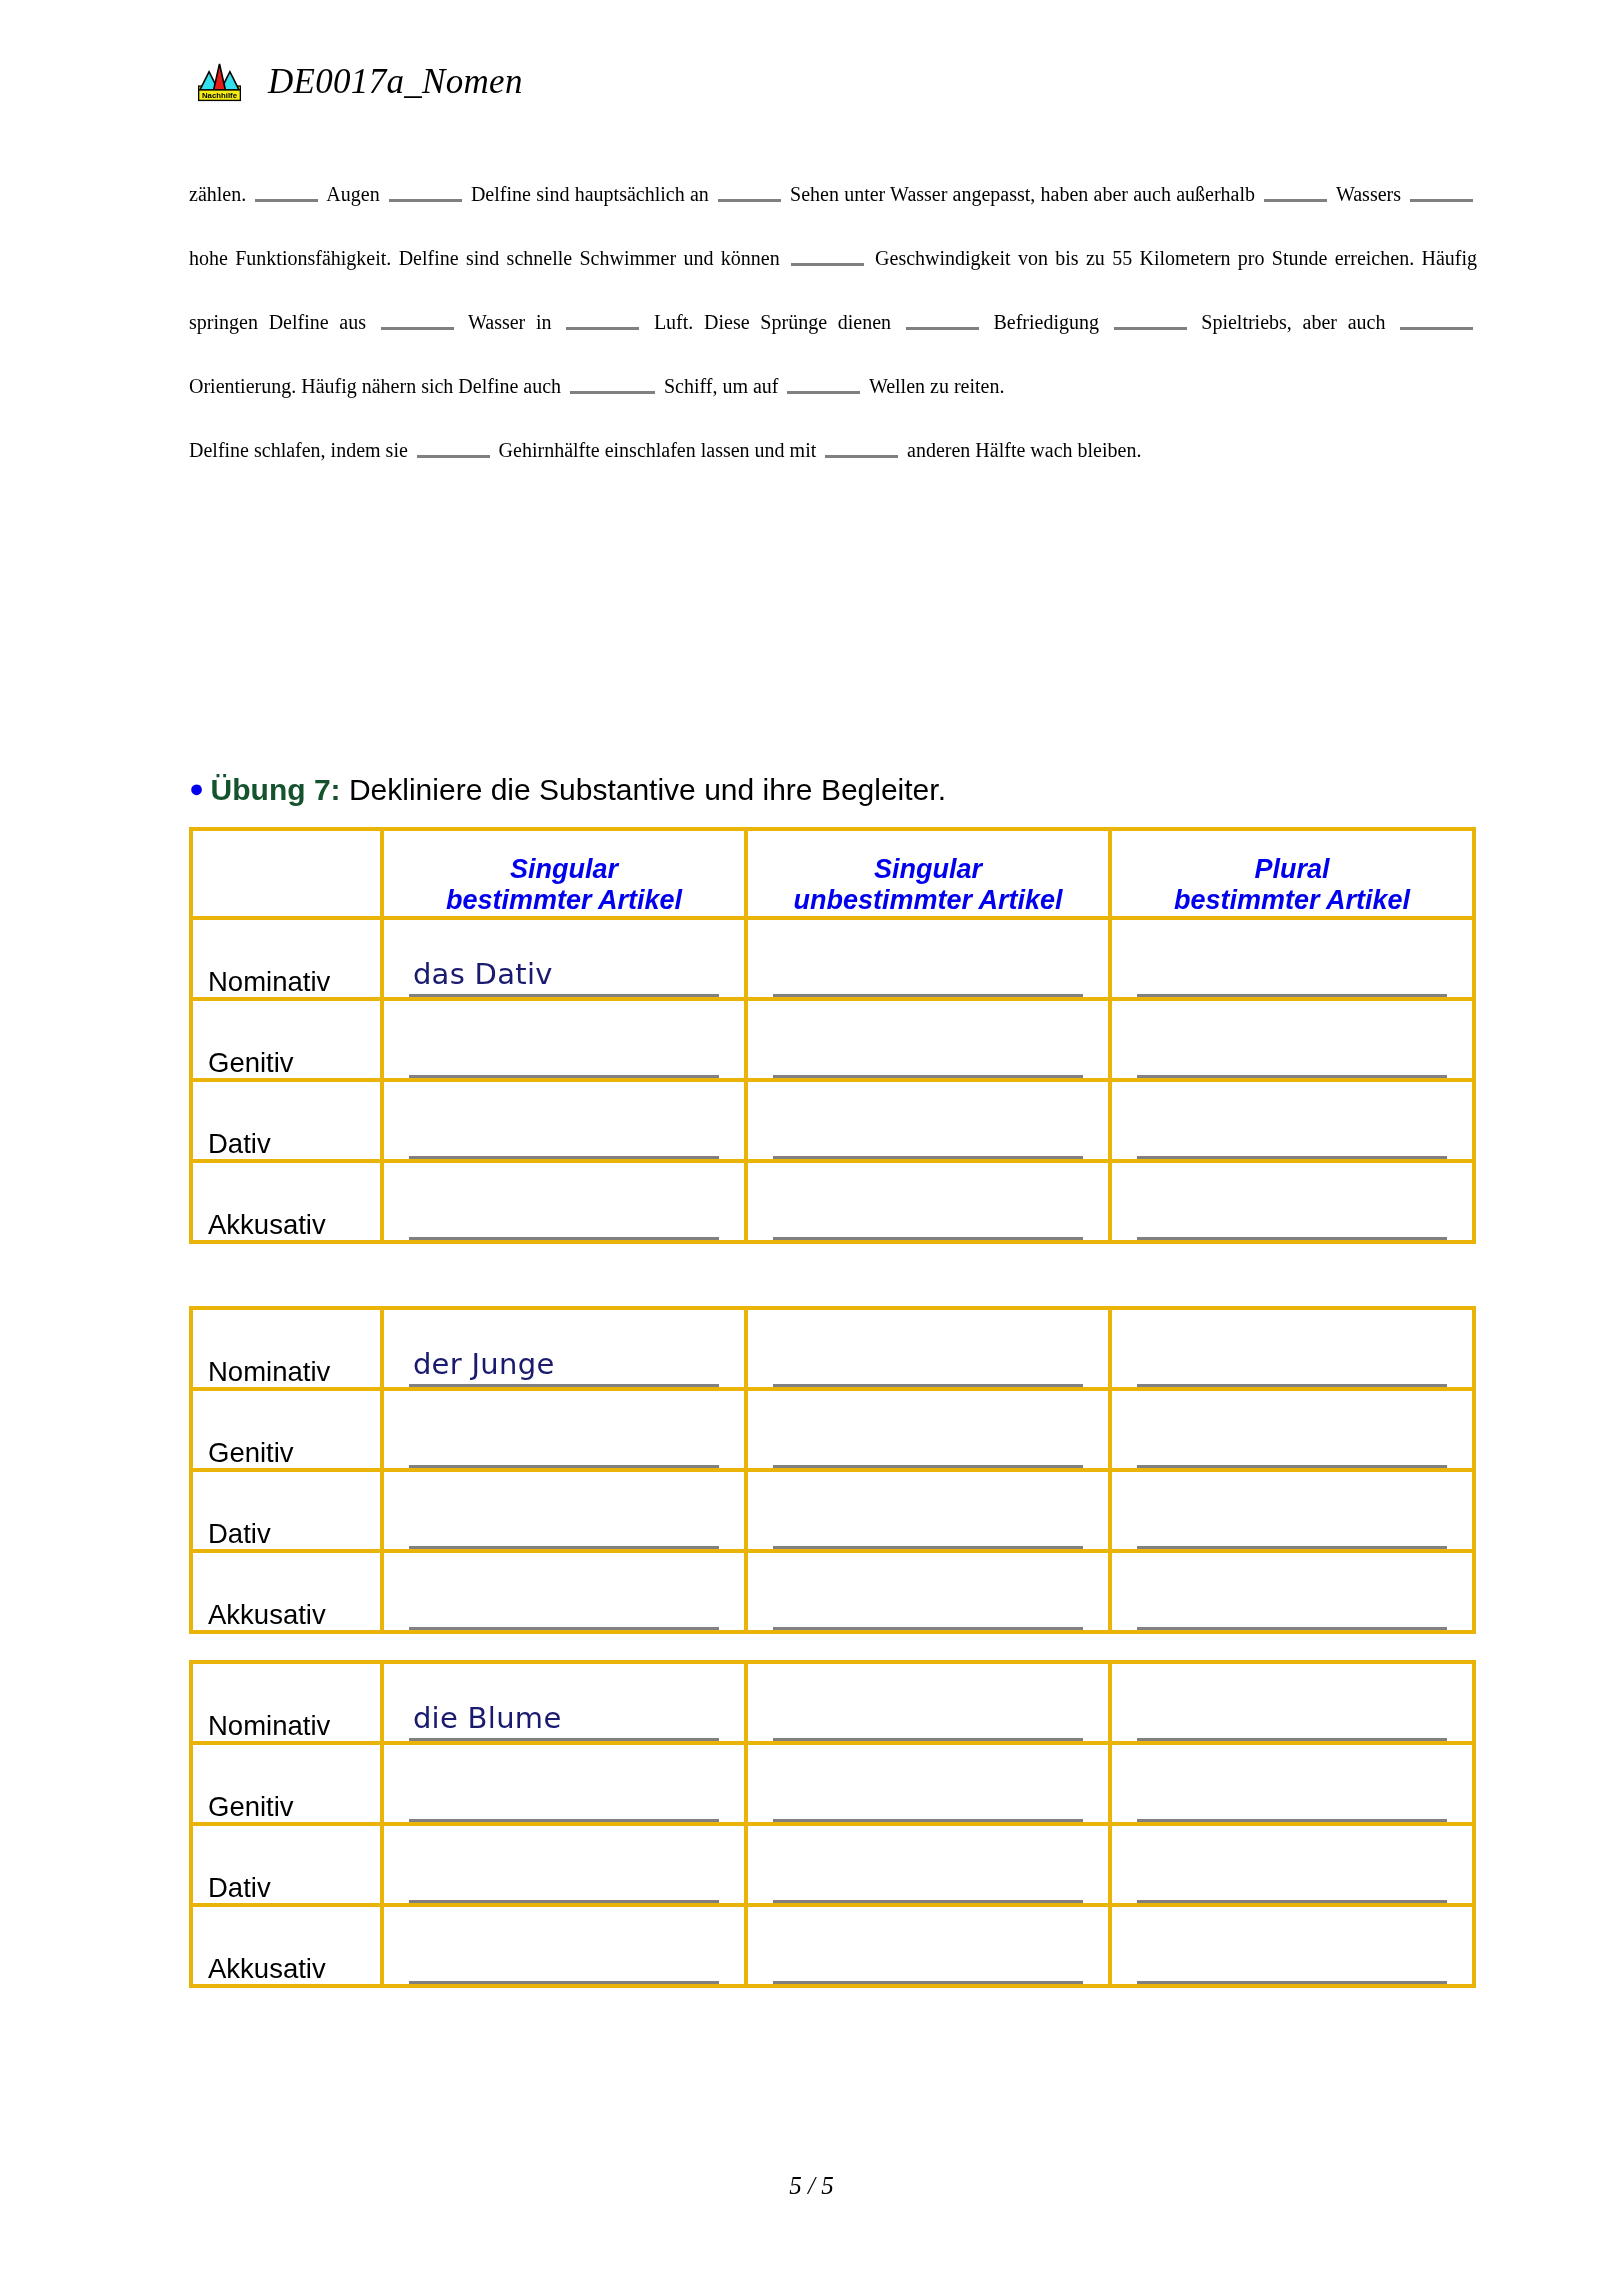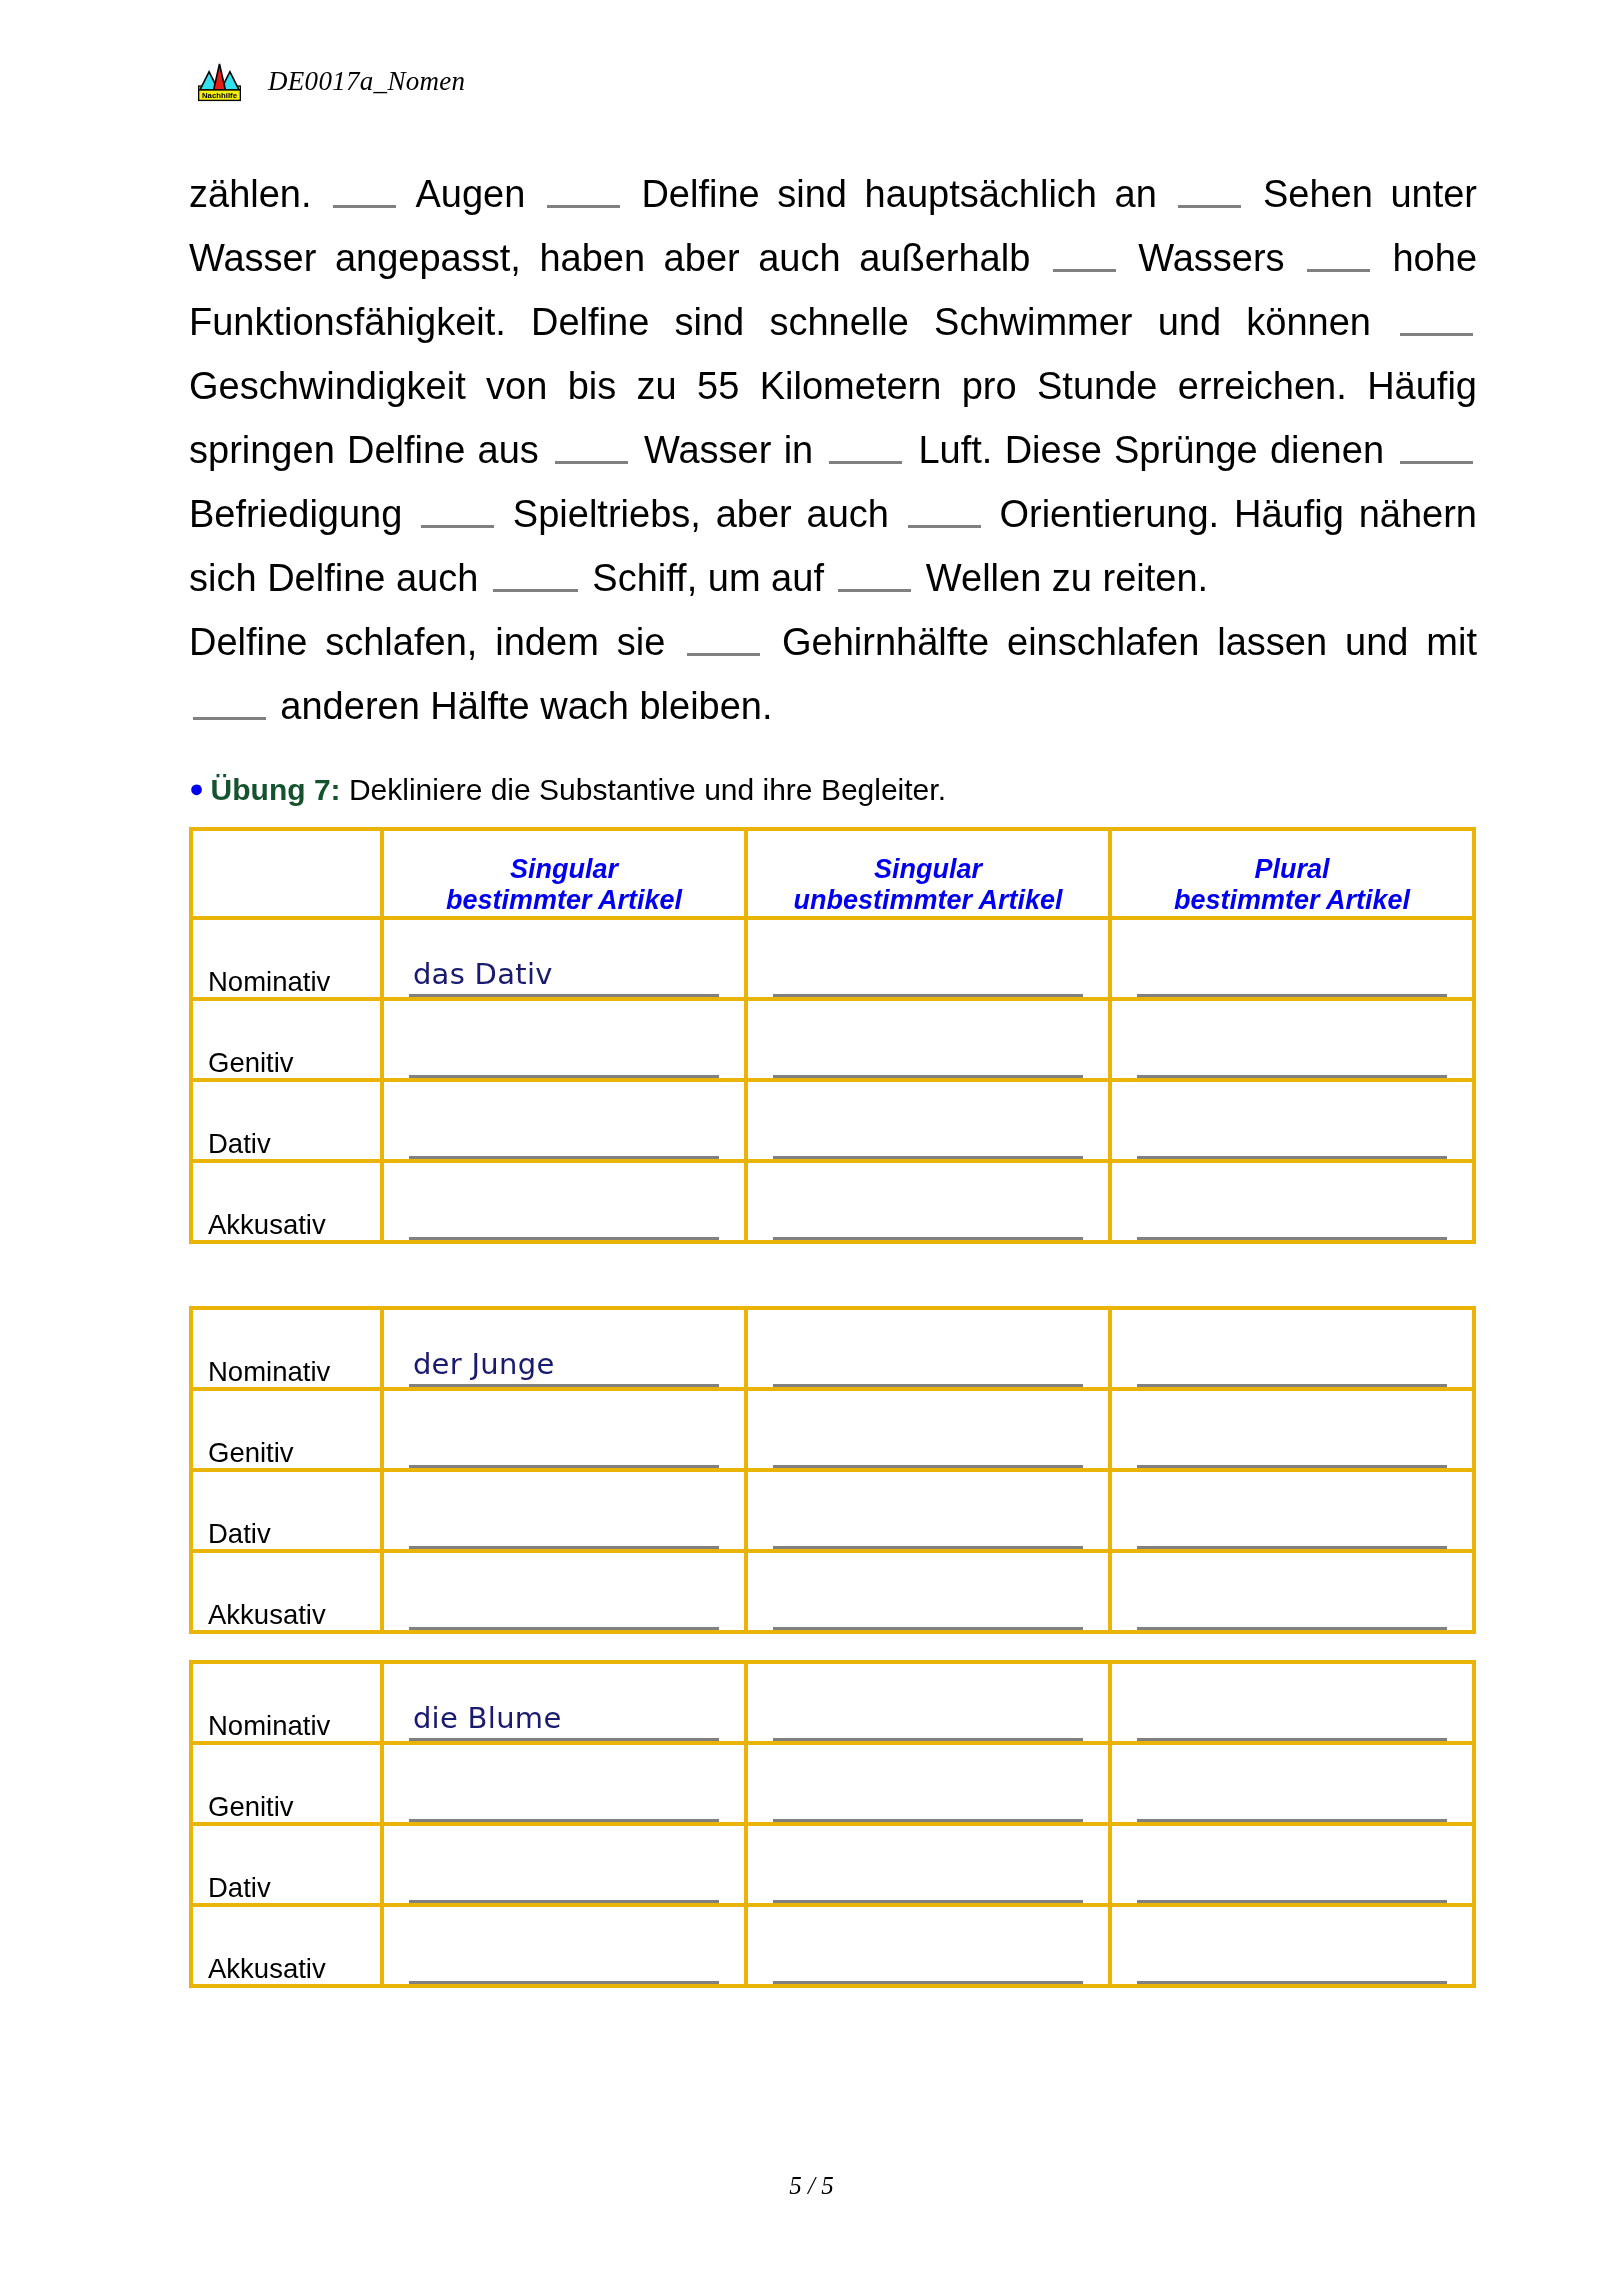--- a/index.html
+++ b/index.html
@@ -38,38 +38,38 @@
     width: 47px;
     height: 43px;
     position: relative;
     flex: none;
   }
   .logo svg { display: block; }
 
   .doc-code {
     font-family: "Liberation Serif", serif;
     font-style: italic;
-    font-size: 27px;
+    font-size: 35px;
     letter-spacing: 0.3px;
     color: #000;
     white-space: nowrap;
   }
 
   
   .content {
     position: absolute;
     left: 189px;
     top: 162px;
     width: 1288px;
   }
 
   p.para {
-    font-family: Liberation Sans, sans-serif;
+    font-family: Liberation Serif, serif;
     font-stretch: condensed;
-    font-size: 38px;
+    font-size: 20px;
     line-height: 64px;
     text-align: justify;
     color: #000;
     margin: 0;
   }
   p.para.last { text-align: justify; }
 
   
   .blank {
     display: inline-block;

